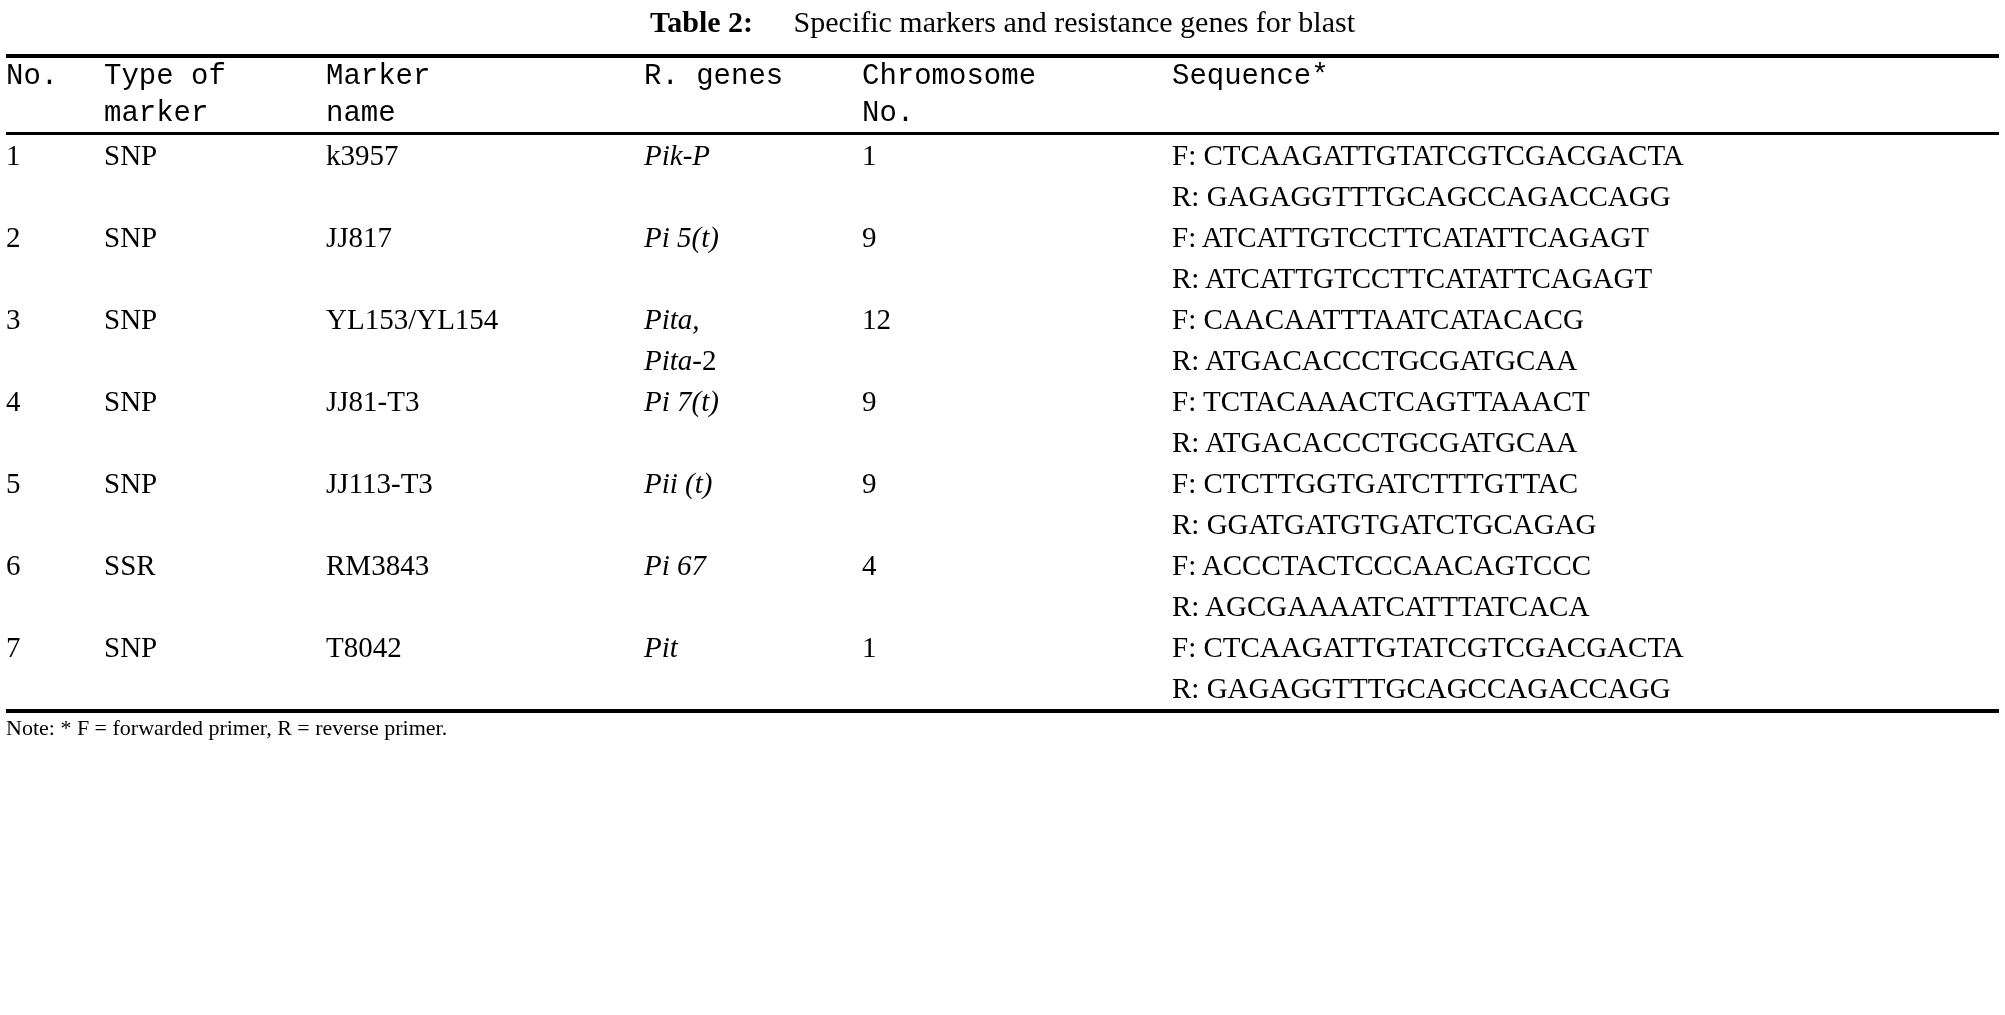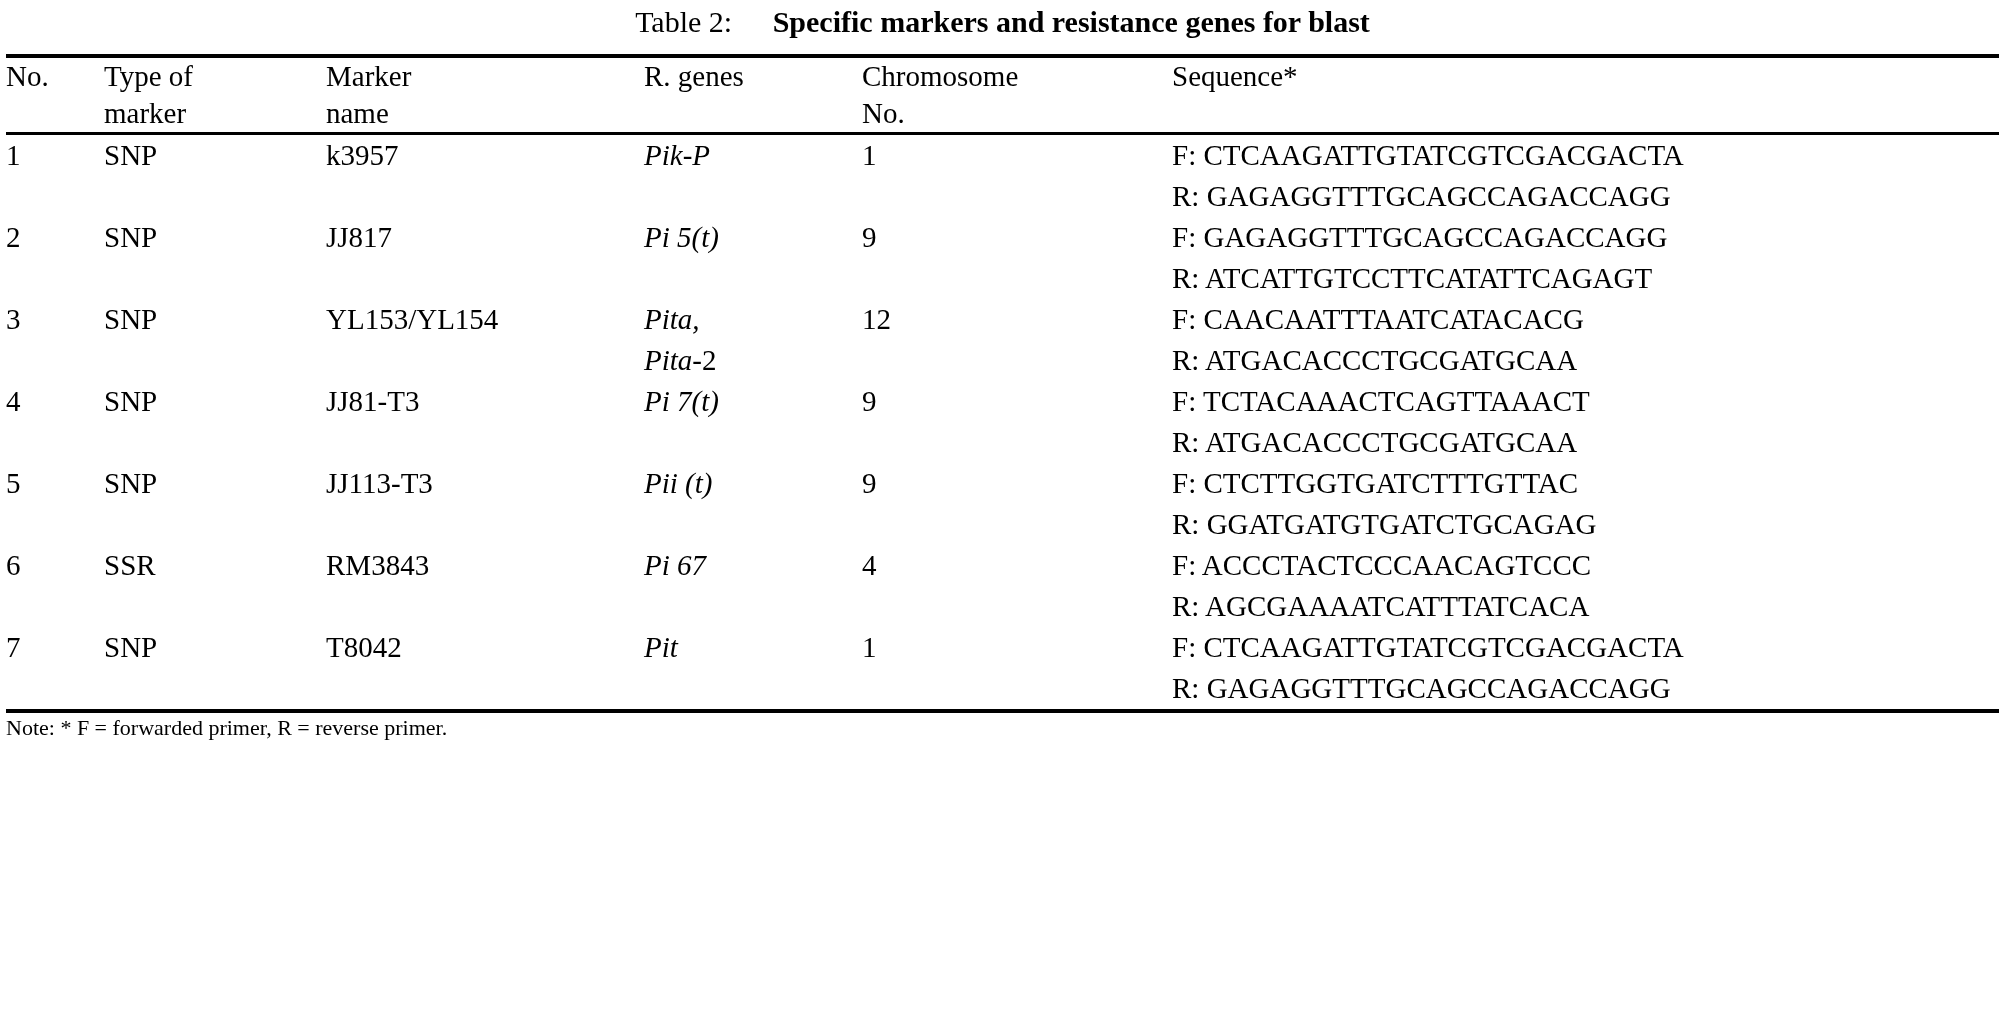--- a/index.html
+++ b/index.html
@@ -25,24 +25,24 @@
   
   .caption {
     text-align: center;
     font-size: 30px;
     line-height: 40px;
     padding-top: 2px;
     padding-bottom: 12px;
     white-space: nowrap;
   }
   .caption .cap-label {
+    font-weight: bold;
+  }
+  .caption .cap-text {
     font-weight: normal;
-  }
-  .caption .cap-text {
-    font-weight: bold;
     margin-left: 33px;
   }
 
   
   .rule-top {
     border-top: 4px solid #000;
     height: 0;
     margin: 0 0 0 0;
   }
   .rule-mid {
@@ -74,20 +74,21 @@
   col.c-name  { width: 318px; }
   col.c-gene  { width: 218px; }
   col.c-chr   { width: 310px; }
   col.c-seq   { width: auto;  }
 
   
   thead td {
     padding-top: 18px;
     padding-bottom: 14px;
     line-height: 37px;
+    font-family: Liberation Mono, monospace;
   }
   .hdr-line { display: block; white-space: nowrap; }
 
   
   tbody td {
     line-height: 41px;
     padding-top: 10px;
     padding-bottom: 10px;
   }
   tbody tr td { white-space: nowrap; }
@@ -179,21 +180,21 @@
         </tr>
         <tr>
           <td>2</td>
           <td class="b">SNP</td>
           <td class="b">JJ817</td>
           <td>
             <span class="gene-line i">Pi 5(t)</span>
           </td>
           <td>9</td>
           <td>
-            <span class="seq-line">F: GAGAGGTTTGCAGCCAGACCAGG</span>
+            <span class="seq-line">F: ATCATTGTCCTTCATATTCAGAGT</span>
             <span class="seq-line">R: ATCATTGTCCTTCATATTCAGAGT</span>
           </td>
         </tr>
         <tr>
           <td>3</td>
           <td class="b">SNP</td>
           <td>YL153/YL154</td>
           <td>
             <span class="gene-line i">Pita,</span>
             <span class="gene-line"><span class="i">Pita</span><span>-2</span></span>

